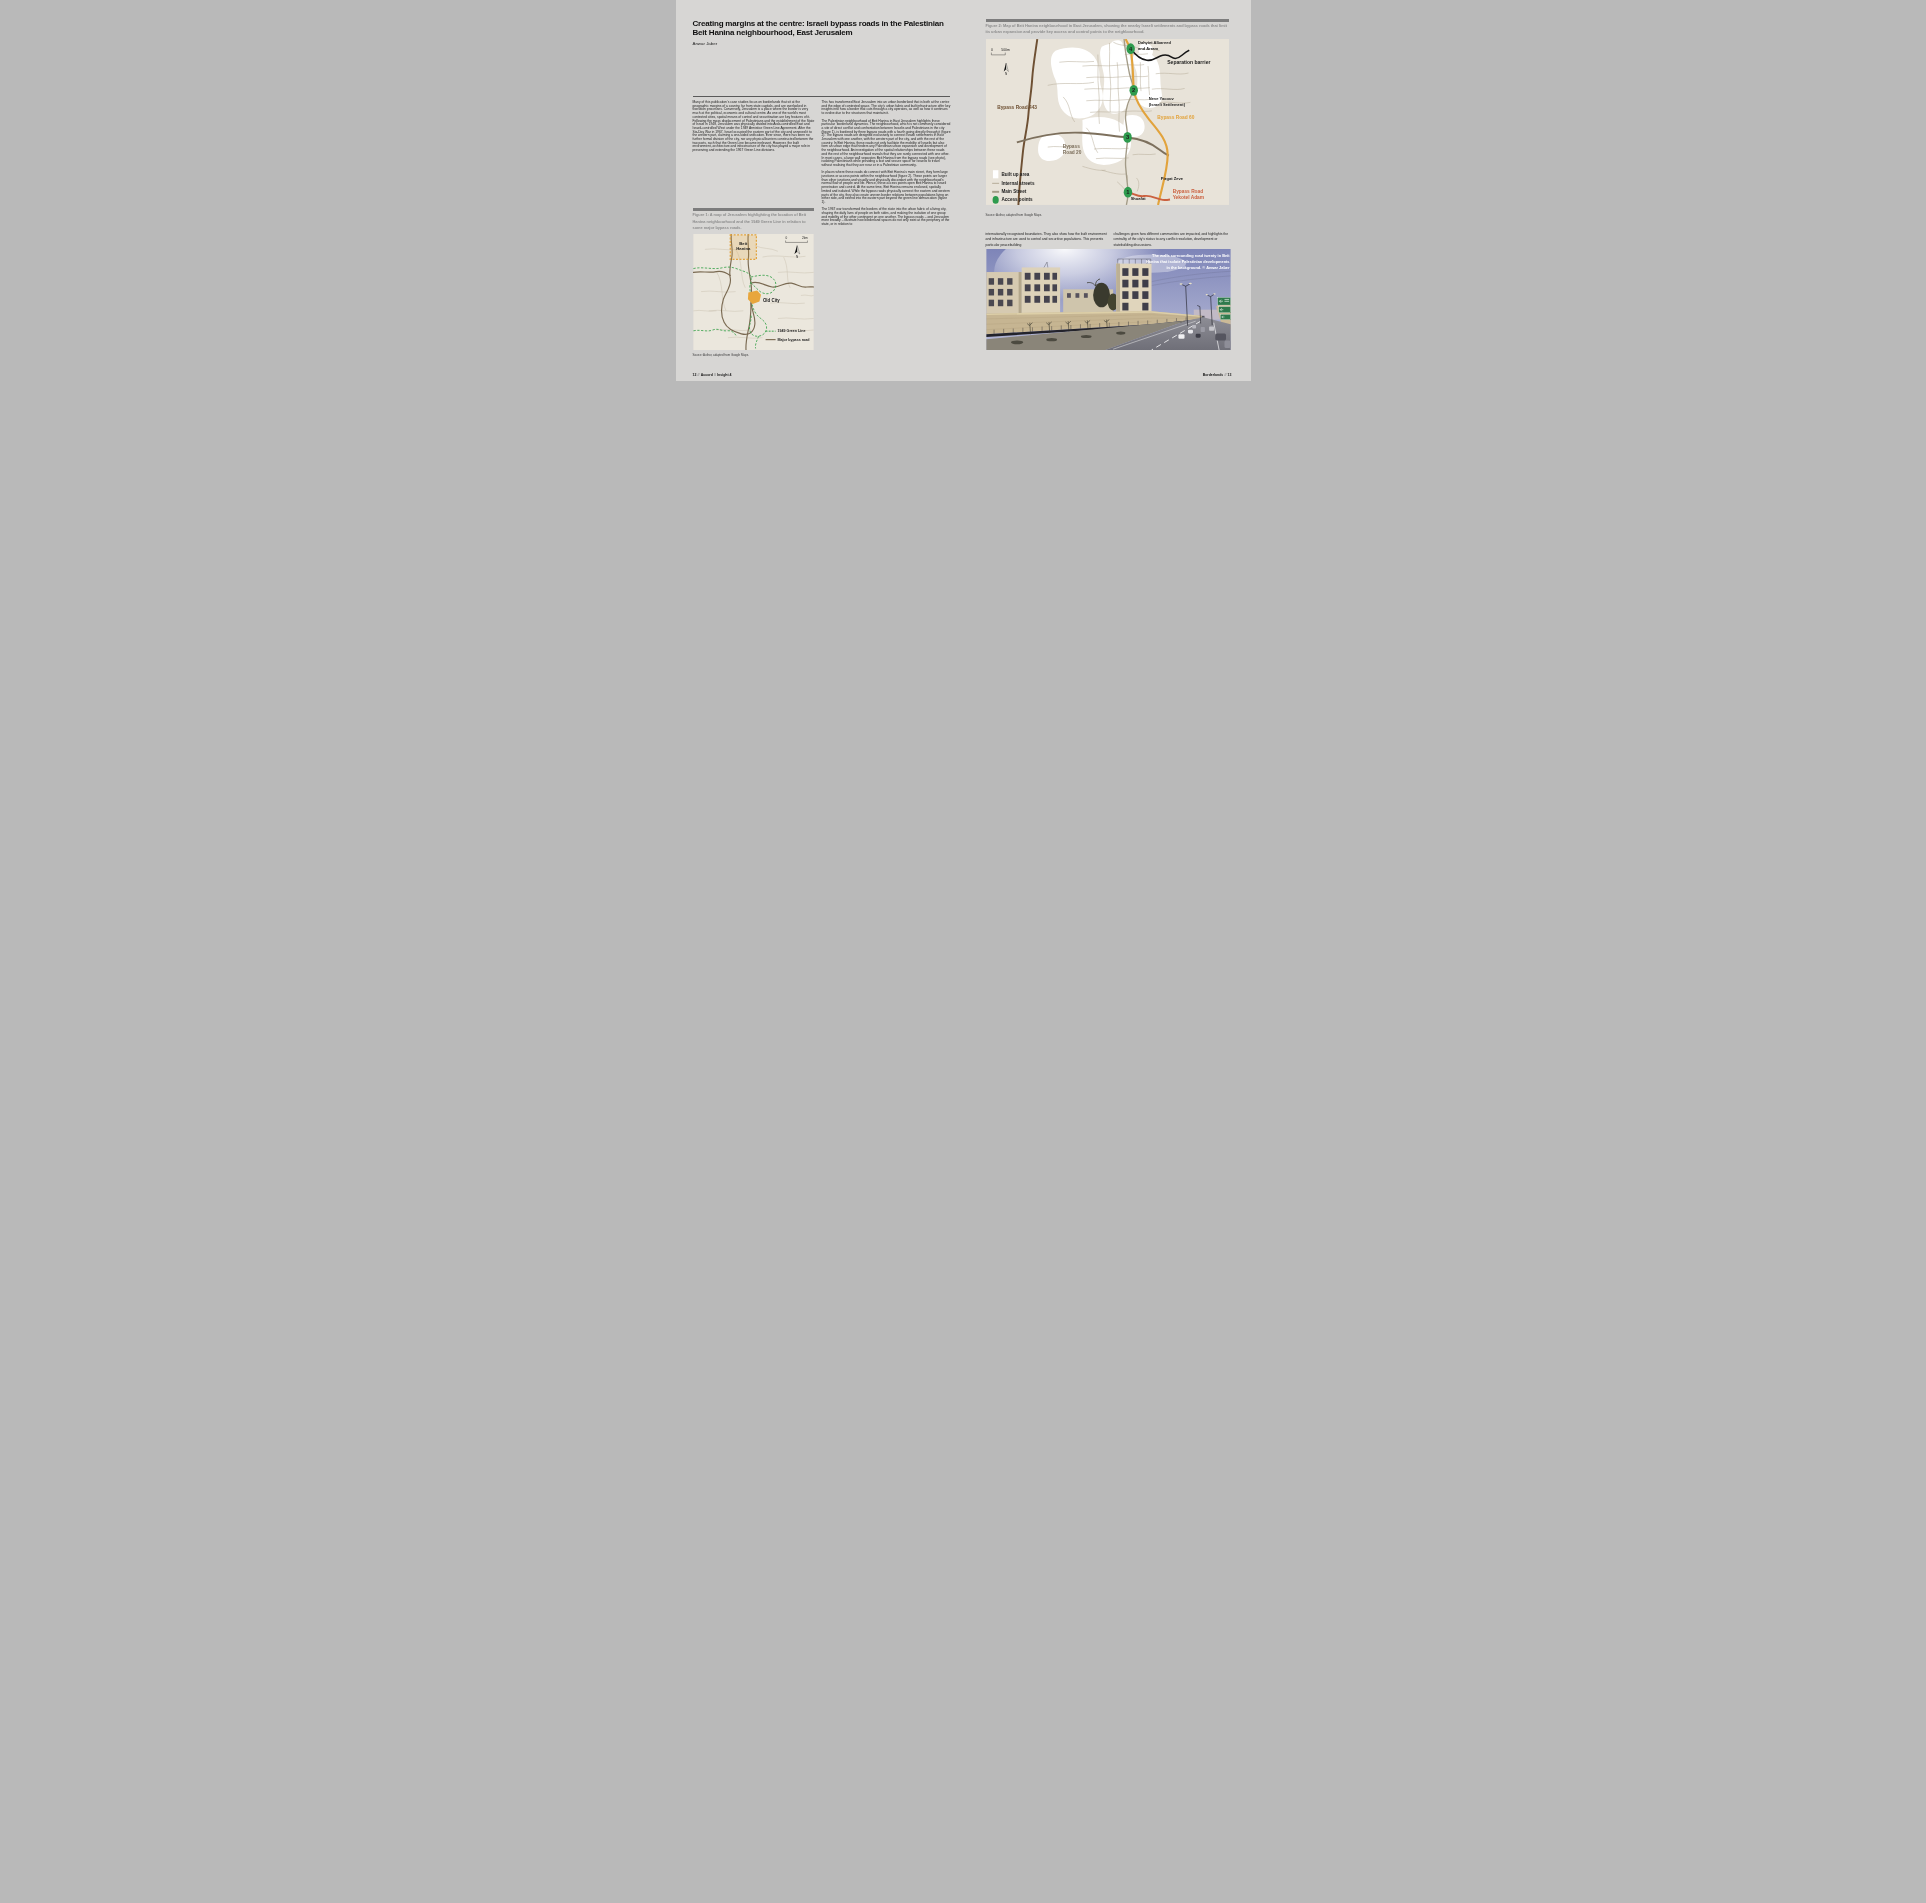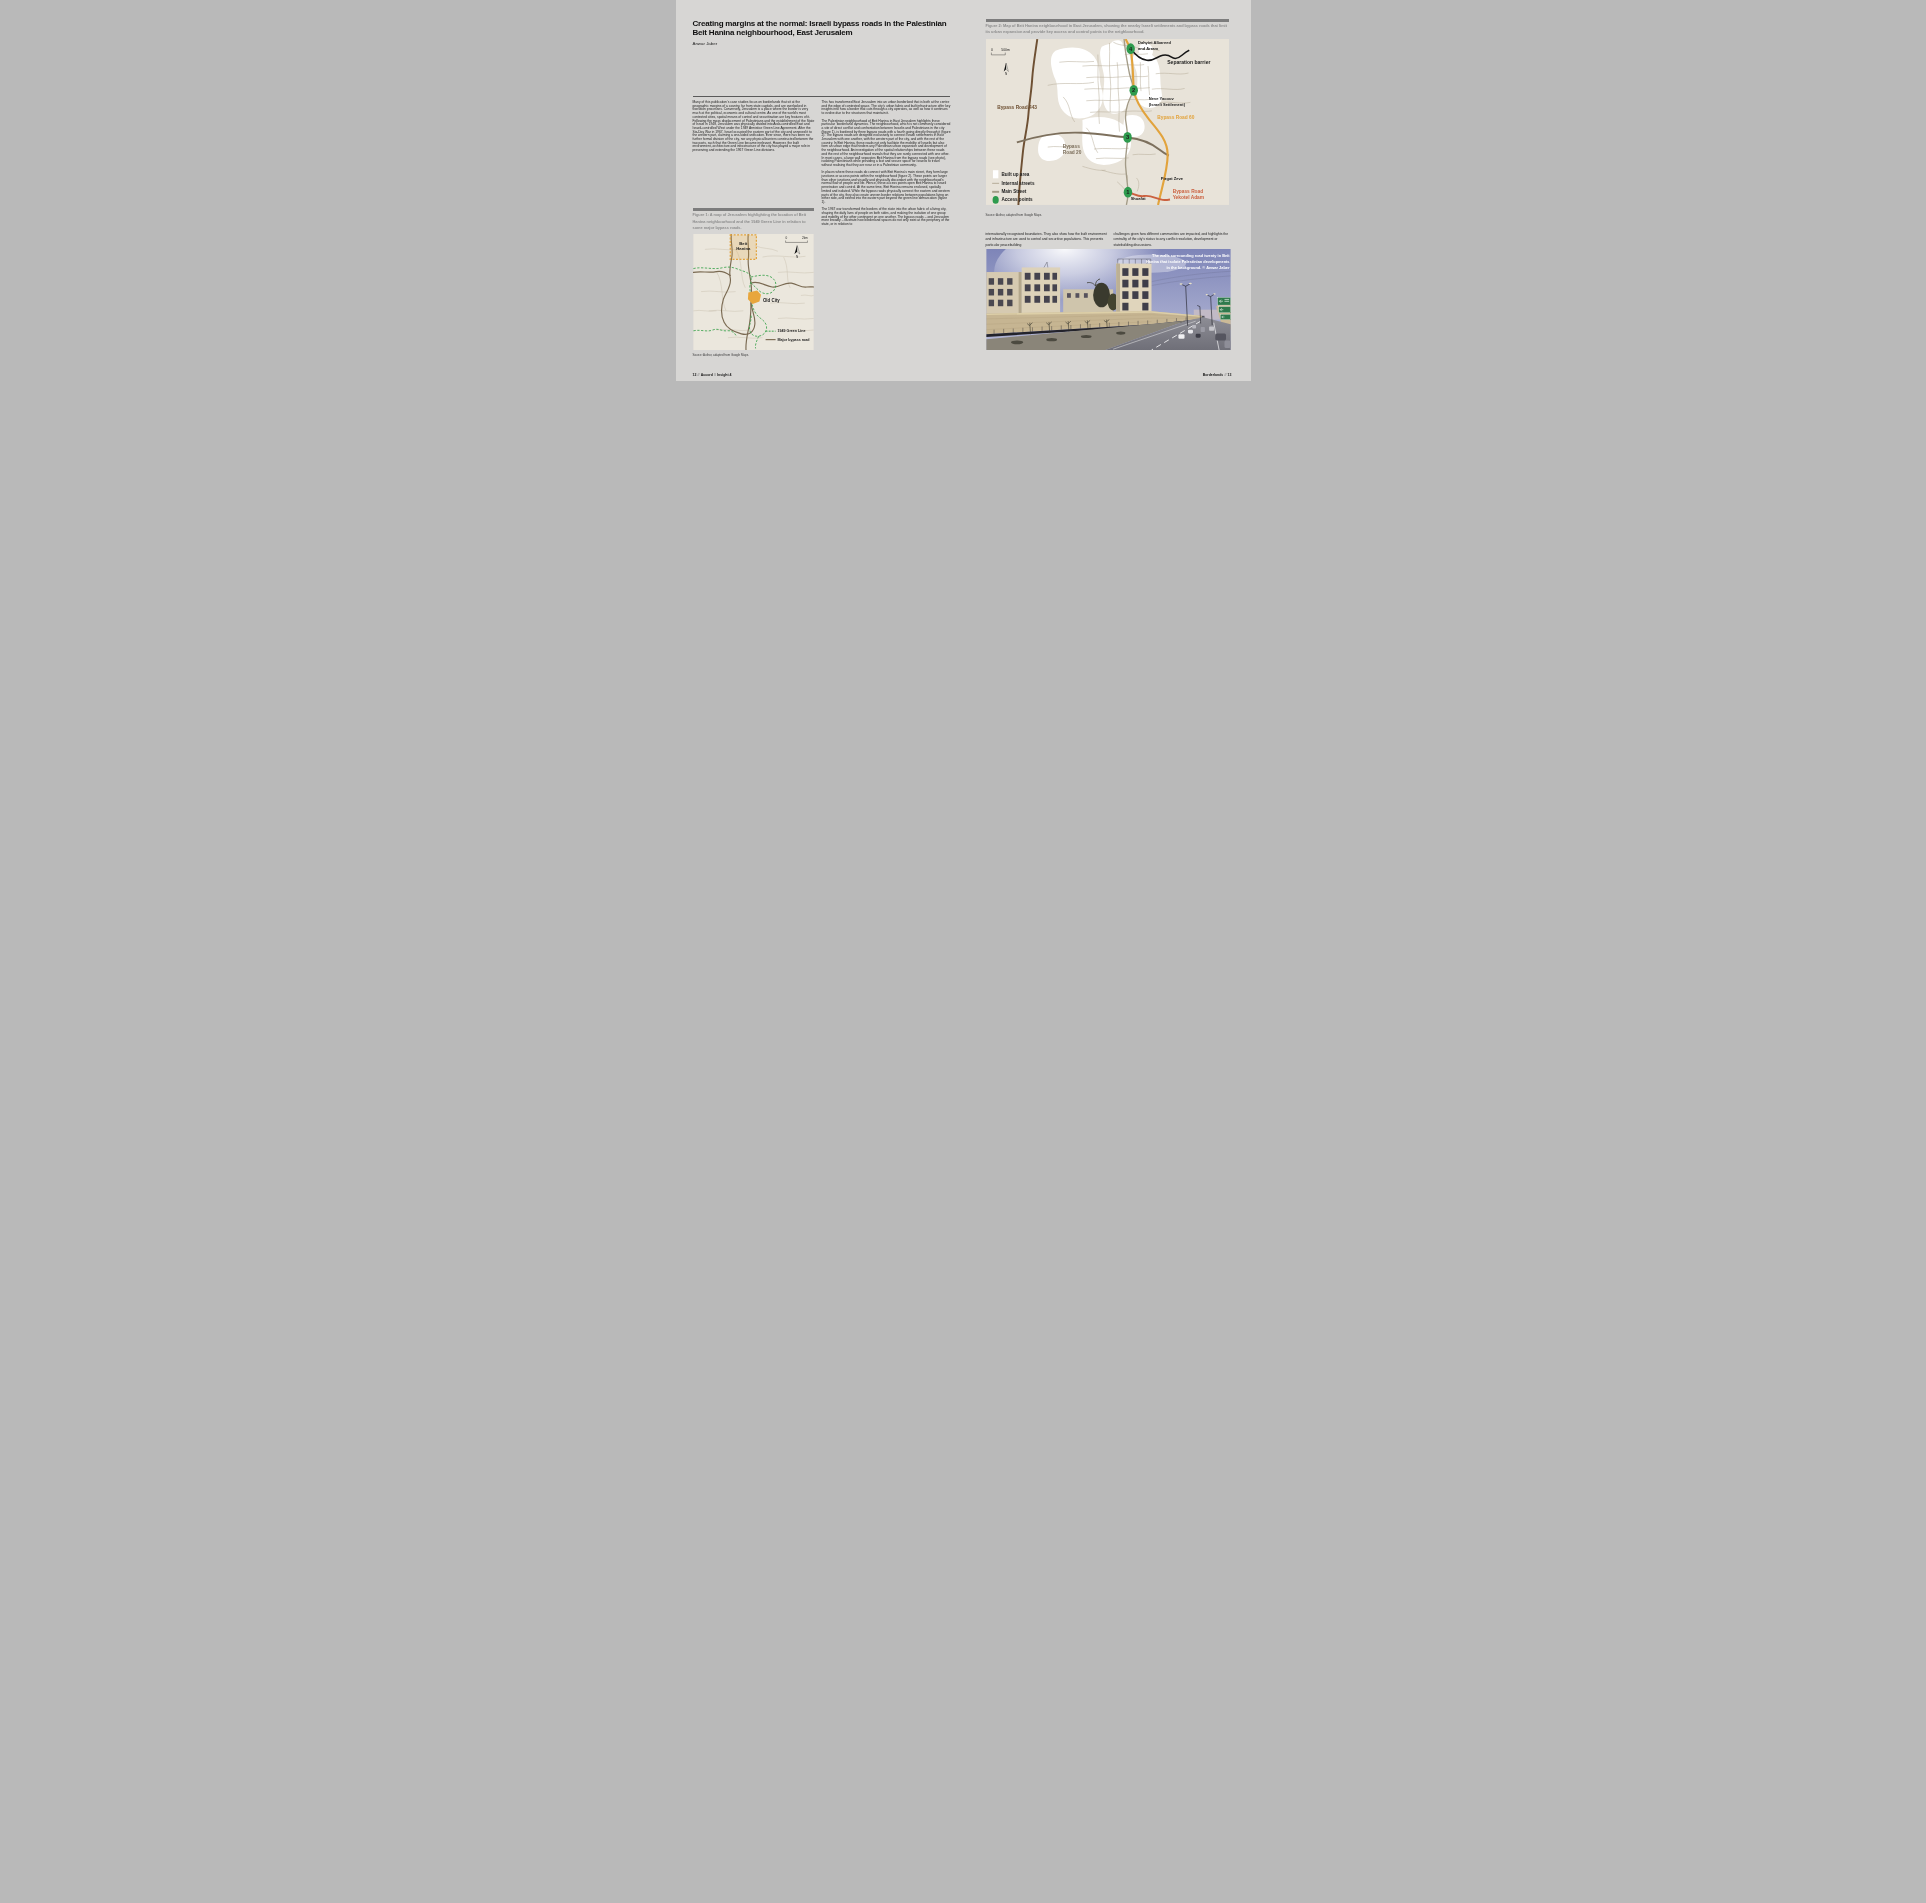--- a/index.html
+++ b/index.html
@@ -39,21 +39,21 @@
   #footer-right{right:19px;top:373px;text-align:right;}
   
   text{font-family:"Liberation Sans", sans-serif;}
   .mlbl{font-weight:bold;fill:#1c1c1c;}
 </style>
 </head>
 <body>
 
 <div id="spread">
 
-  <div class="abs" id="title">Creating margins at the normal: Israeli bypass roads in the Palestinian Beit Hanina neighbourhood, East Jerusalem</div>
+  <div class="abs" id="title">Creating margins at the centre: Israeli bypass roads in the Palestinian Beit Hanina neighbourhood, East Jerusalem</div>
   <div class="abs" id="author">Anwar Jaber</div>
   <div class="abs" id="rule-left"></div>
 
   <div class="abs bodycol" id="col1">
     <p>Many of this publication’s case studies focus on borderlands that sit at the geographic margins of a country, far from state capitals, and are overlooked in transition processes. Conversely, Jerusalem is a place where the border is very much at the political, economic and cultural centre. As one of the world’s most contested cities, spatial means of control and securitisation are key features of it. Following the mass displacement of Palestinians and the establishment of the State of Israel in 1948, Jerusalem was physically divided into Arab-controlled East and Israeli-controlled West under the 1949 Armistice Green Line Agreement. After the Six-Day War in 1967, Israel occupied the eastern part of the city and annexed it to the western part, claiming a one-sided unification. Ever since, there has been no further formal division of the city, nor any physical barriers constructed between the two parts, such that the Green Line became irrelevant. However, the built environment, architecture and infrastructure of the city has played a major role in preserving and extending the 1967 Green Line divisions.</p>
   </div>
   <div class="abs bodycol" id="col2">
     <p>This has transformed East Jerusalem into an urban borderland that is both at the centre and the edge of contested space. The city’s urban fabric and built infrastructure offer key insights into how a border that cuts through a city operates, as well as how it continues to evolve due to the structures that maintain it.</p>
     <p>The Palestinian neighbourhood of Beit Hanina in East Jerusalem highlights these particular ‘borderland’ dynamics. The neighbourhood, which is not commonly considered a site of direct conflict and confrontation between Israelis and Palestinians in the city (figure 1), is bordered by three bypass roads with a fourth going directly through it (figure 2). The bypass roads are designed exclusively to connect Israeli settlements in East Jerusalem with one another, with the western part of the city, and with the rest of the country. In Beit Hanina, these roads not only facilitate the mobility of Israelis but also form an urban edge that hinders any Palestinian urban expansion and development of the neighbourhood. An investigation of the spatial relationships between these roads and the rest of the neighbourhood reveals that they are rarely connected with one other. In most cases, a large wall separates Beit Hanina from the bypass roads (see photo), isolating Palestinians while providing a fast and secure space for Israelis to travel without realising that they are near or in a Palestinian community.</p>
     <p>In places where these roads do connect with Beit Hanina’s main street, they form large junctions or access points within the neighbourhood (figure 2). These points are larger than other junctions and visually and physically discordant with the neighbourhood’s normal flow of people and life. Hence, these access points open Beit Hanina to Israeli penetration and control. At the same time, Beit Hanina remains enclosed, spatially limited and isolated. While the bypass roads physically connect the eastern and western parts of the city, they also create uneven border relations between populations living on either side, and extend into the eastern part beyond the green line demarcation (figure 1).</p>

